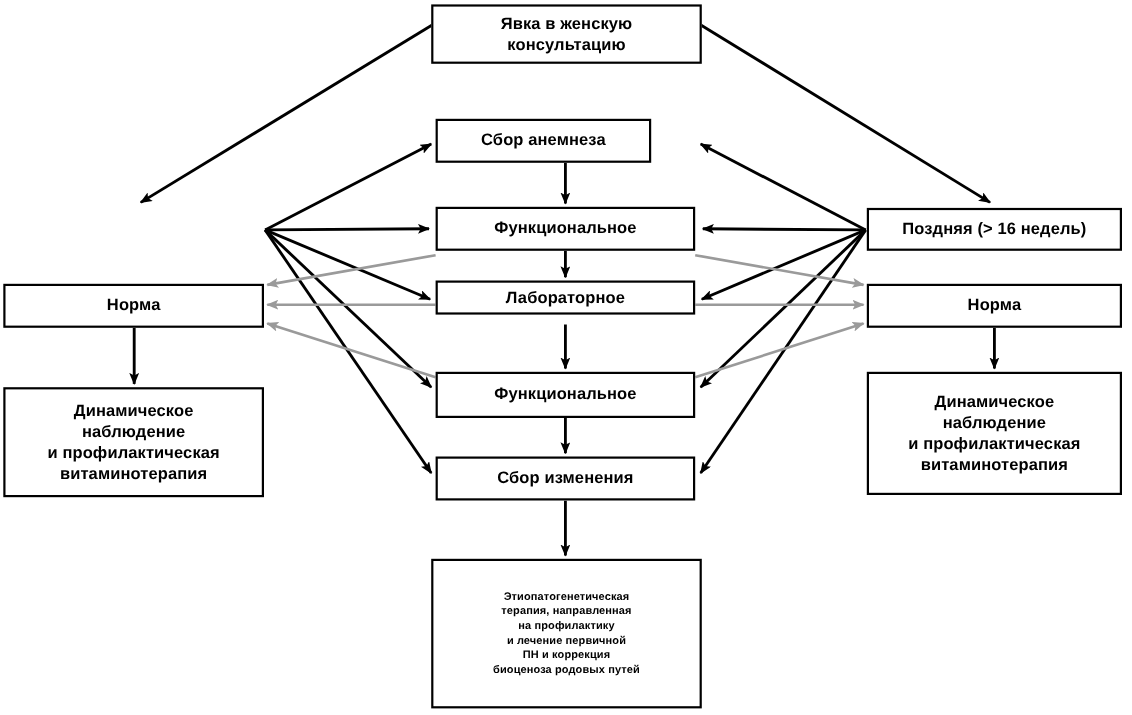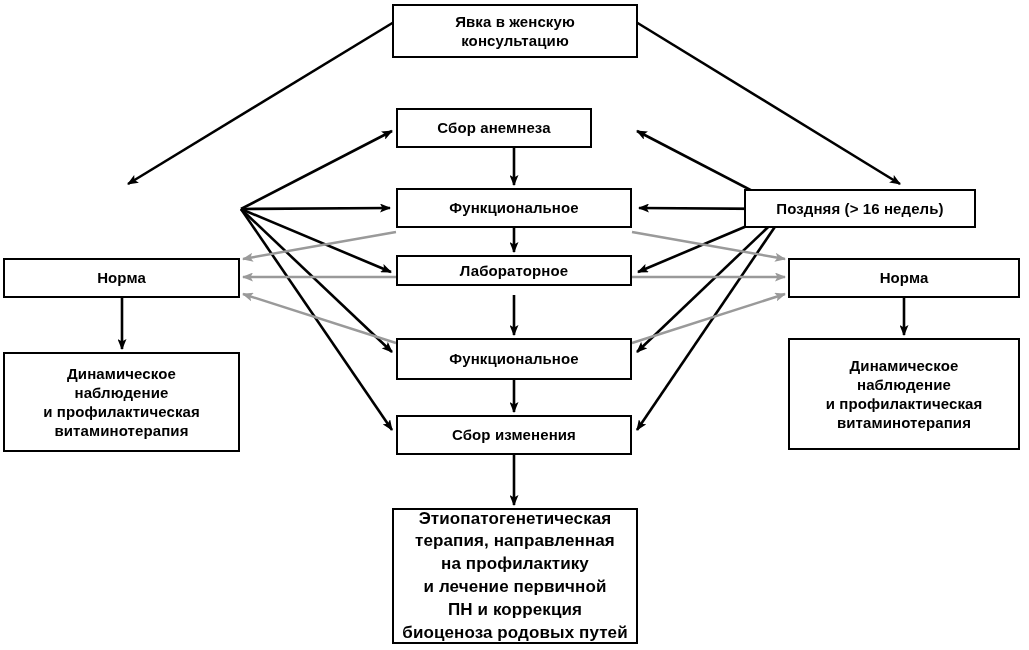--- a/index.html
+++ b/index.html
@@ -30,32 +30,32 @@
     font-size:15px;
     font-weight:700;
     line-height:1.28;
     letter-spacing:0.1px;
     padding:2px 6px;
     z-index:2;
   }
   .node span{display:block;white-space:pre-line;}
   .n-top      {left:392px;  top:4px;   width:246px; height:54px;}
   .n-early    {left:3px;    top:189px; width:237px; height:39px;}
-  .n-late     {left:744px;  top:189px; width:232px; height:39px;}
+  .n-late     {left:788px;  top:189px; width:232px; height:39px;}
   .n-norm-l   {left:3px;    top:258px; width:237px; height:40px;}
   .n-norm-r   {left:788px;  top:258px; width:232px; height:40px;}
   .n-dyn-l    {left:3px;    top:352px; width:237px; height:100px;}
   .n-dyn-r    {left:788px;  top:338px; width:232px; height:112px;}
   .n-anam     {left:396px;  top:108px; width:196px; height:40px;}
   .n-clin     {left:396px;  top:188px; width:236px; height:40px;}
   .n-lab      {left:396px;  top:255px; width:236px; height:31px;}
   .n-func     {left:396px;  top:338px; width:236px; height:42px;}
   .n-change   {left:396px;  top:415px; width:236px; height:40px;}
   .n-therapy  {left:392px;  top:508px; width:246px; height:136px;
-               font-size:17px; line-height:1.34;}
+               font-size:10px; line-height:1.34;}
 </style>
 </head>
 <body>
 
 <div id="stage">
 
   <svg id="edges" viewBox="0 0 1029 650" width="1029" height="650">
     <defs>
       <marker id="ah-b" markerWidth="11" markerHeight="9" refX="10" refY="4.5" orient="auto" markerUnits="userSpaceOnUse">
         <path d="M0,0 L11,4.5 L0,9 L2.4,4.5 Z" fill="#000000"></path>

